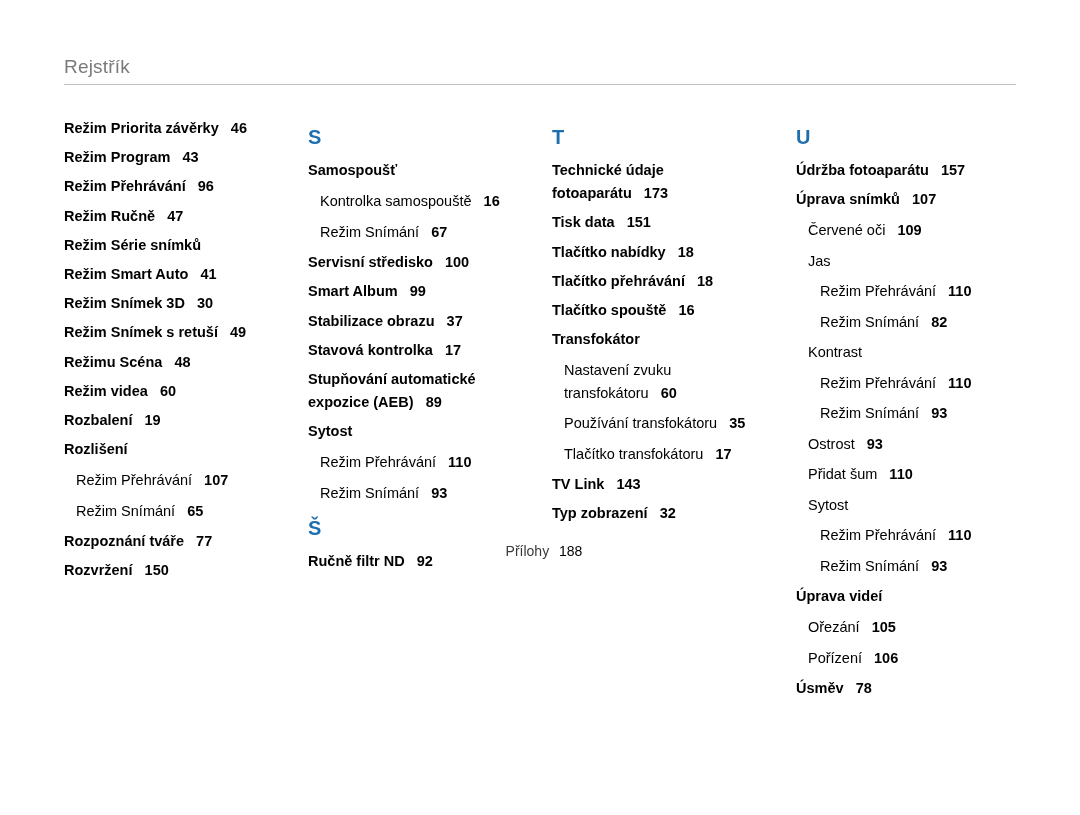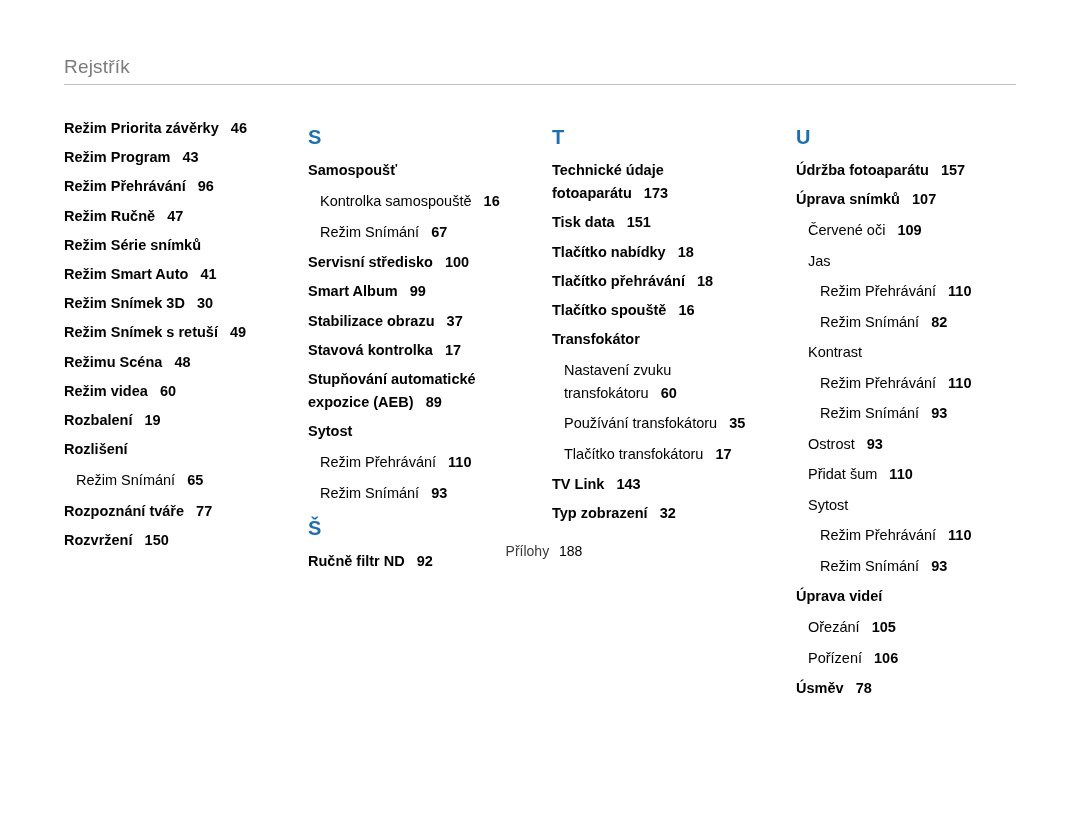--- a/index.html
+++ b/index.html
@@ -94,20 +94,21 @@
         <div class="entry"><span class="label">Režim Přehrávání</span>&nbsp;&nbsp;<span class="page-num">96</span></div>
         <div class="entry"><span class="label">Režim Ručně</span>&nbsp;&nbsp;<span class="page-num">47</span></div>
         <div class="entry"><span class="label">Režim Série snímků</span></div>
         <div class="entry"><span class="label">Režim Smart Auto</span>&nbsp;&nbsp;<span class="page-num">41</span></div>
         <div class="entry"><span class="label">Režim Snímek 3D</span>&nbsp;&nbsp;<span class="page-num">30</span></div>
         <div class="entry"><span class="label">Režim Snímek s retuší</span>&nbsp;&nbsp;<span class="page-num">49</span></div>
         <div class="entry"><span class="label">Režimu Scéna</span>&nbsp;&nbsp;<span class="page-num">48</span></div>
         <div class="entry"><span class="label">Režim videa</span>&nbsp;&nbsp;<span class="page-num">60</span></div>
         <div class="entry"><span class="label">Rozbalení</span>&nbsp;&nbsp;<span class="page-num">19</span></div>
         <div class="entry"><span class="label">Rozlišení</span><div class="sublist">
+            <div class="sub">Režim Přehrávání<span class="page-num">&nbsp;&nbsp;107</span></div>
             <div class="sub">Režim Snímání<span class="page-num">&nbsp;&nbsp;65</span></div>
           </div></div>
         <div class="entry"><span class="label">Rozpoznání tváře</span>&nbsp;&nbsp;<span class="page-num">77</span></div>
         <div class="entry"><span class="label">Rozvržení</span>&nbsp;&nbsp;<span class="page-num">150</span></div>
       </div>
       <div class="col">
         <span class="letter">S</span>
         <div class="entry"><span class="label">Samospoušť</span><div class="sublist">
             <div class="sub">Kontrolka samospouště<span class="page-num">&nbsp;&nbsp;16</span></div>
             <div class="sub">Režim Snímání<span class="page-num">&nbsp;&nbsp;67</span></div>

